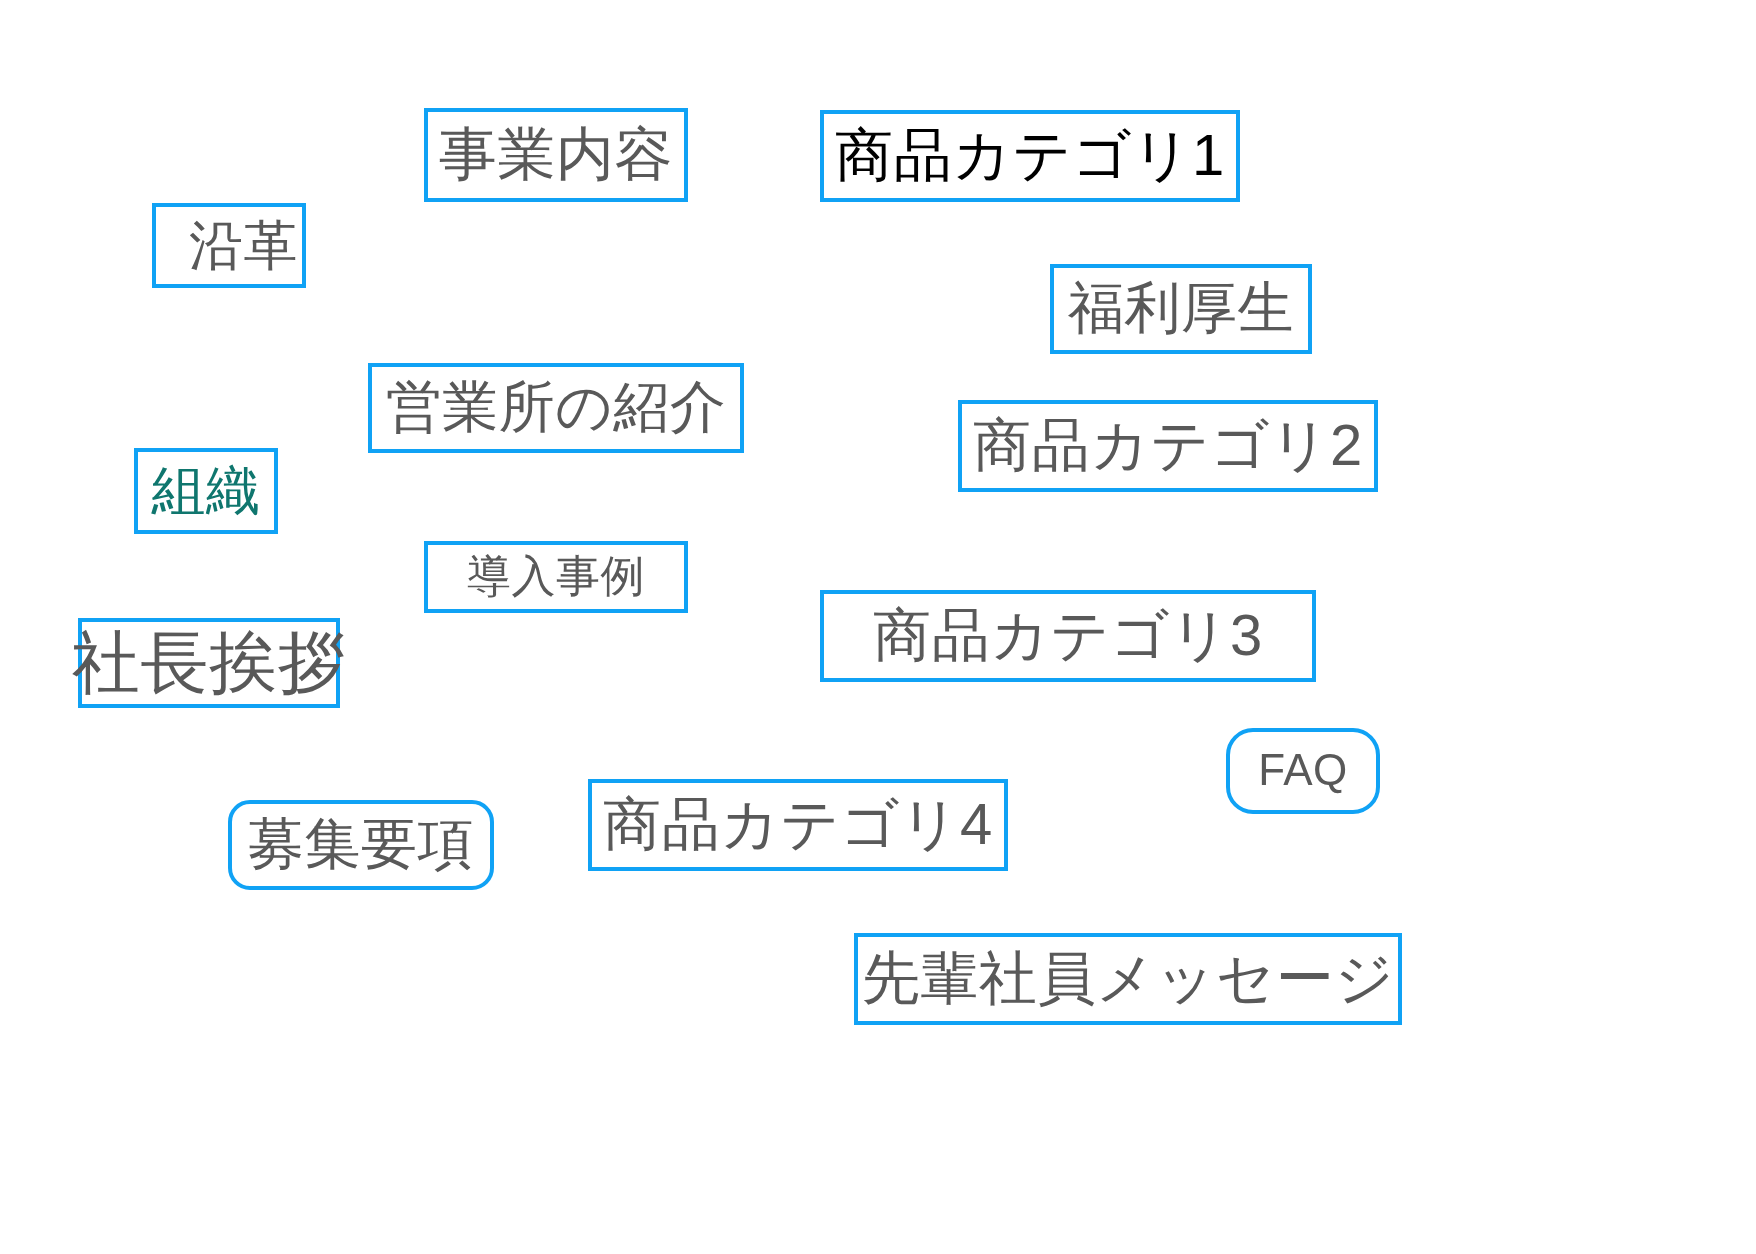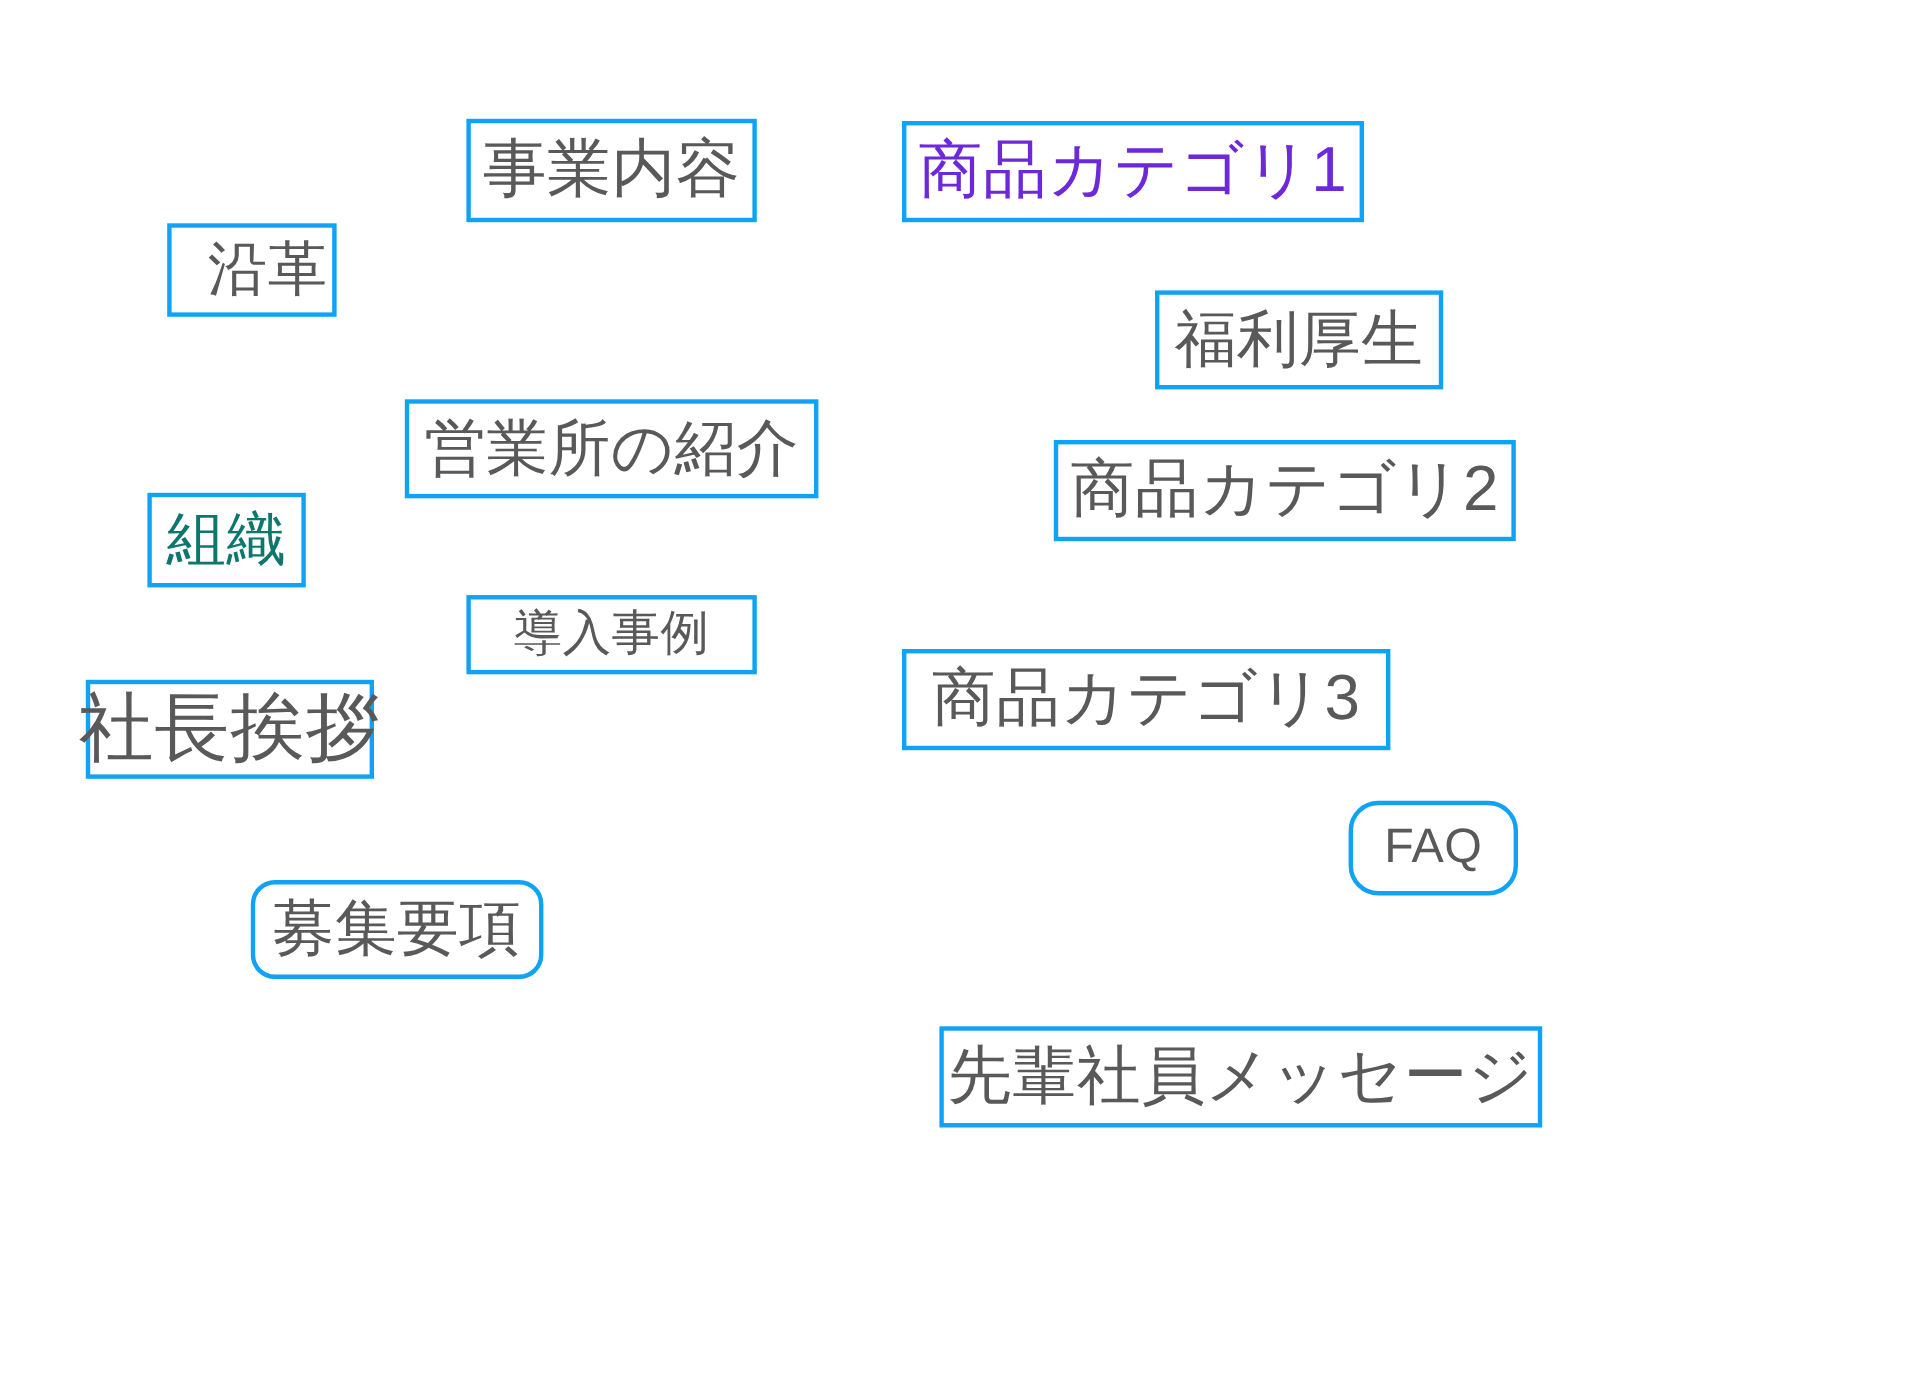--- a/index.html
+++ b/index.html
@@ -38,21 +38,21 @@
     transform: translateY(-1px);
   }
 </style>
 </head>
 <body>
 
 <div id="canvas" style="width: 1756px; height: 1254px; background: rgb(255, 255, 255);">
     <div class="node" style="left: 424px; top: 108px; width: 264px; height: 94px; border-color: rgb(16, 162, 245); color: rgb(89, 89, 89); font-size: 58px;">
       <span class="node-label">事業内容</span>
     </div>
-    <div class="node" style="left: 820px; top: 110px; width: 420px; height: 92px; border-color: rgb(16, 162, 245); color: #6d28d9; font-size: 58px;">
+    <div class="node" style="left: 820px; top: 110px; width: 420px; height: 92px; border-color: rgb(16, 162, 245); color: #000000; font-size: 58px;">
       <span class="node-label">商品カテゴリ1</span>
     </div>
     <div class="node" style="left: 152px; top: 203px; width: 154px; height: 85px; border-color: rgb(16, 162, 245); color: rgb(89, 89, 89); font-size: 54px; justify-content: flex-end;">
       <span class="node-label">沿革</span>
     </div>
     <div class="node" style="left: 1050px; top: 264px; width: 262px; height: 90px; border-color: rgb(16, 162, 245); color: rgb(89, 89, 89); font-size: 56px;">
       <span class="node-label">福利厚生</span>
     </div>
     <div class="node" style="left: 368px; top: 363px; width: 376px; height: 90px; border-color: rgb(16, 162, 245); color: rgb(89, 89, 89); font-size: 56px;">
       <span class="node-label">営業所の紹介</span>
@@ -62,25 +62,28 @@
     </div>
     <div class="node" style="left: 134px; top: 448px; width: 144px; height: 86px; border-color: rgb(16, 162, 245); color: #0f766e; font-size: 54px;">
       <span class="node-label">組織</span>
     </div>
     <div class="node" style="left: 424px; top: 541px; width: 264px; height: 72px; border-color: rgb(16, 162, 245); color: rgb(89, 89, 89); font-size: 44px;">
       <span class="node-label">導入事例</span>
     </div>
     <div class="node" style="left: 78px; top: 618px; width: 262px; height: 90px; border-color: rgb(16, 162, 245); color: rgb(89, 89, 89); font-size: 68px;">
       <span class="node-label">社長挨拶</span>
     </div>
-    <div class="node" style="left: 820px; top: 590px; width: 444px; height: 92px; border-color: rgb(16, 162, 245); color: rgb(89, 89, 89); font-size: 58px;">
+    <div class="node" style="left: 820px; top: 590px; width: 496px; height: 92px; border-color: rgb(16, 162, 245); color: rgb(89, 89, 89); font-size: 58px;">
       <span class="node-label">商品カテゴリ3</span>
     </div>
     <div class="node" style="left: 1226px; top: 728px; width: 154px; height: 86px; border-color: rgb(16, 162, 245); color: rgb(89, 89, 89); font-size: 44px; border-radius: 27px;">
       <span class="node-label">FAQ</span>
     </div>
     <div class="node" style="left: 228px; top: 800px; width: 266px; height: 90px; border-color: rgb(16, 162, 245); color: rgb(89, 89, 89); font-size: 56px; border-radius: 22px;">
       <span class="node-label">募集要項</span>
     </div>
+    <div class="node" style="left: 588px; top: 779px; width: 420px; height: 92px; border-color: rgb(16, 162, 245); color: rgb(89, 89, 89); font-size: 58px;">
+      <span class="node-label">商品カテゴリ4</span>
+    </div>
     <div class="node" style="left: 854px; top: 933px; width: 548px; height: 92px; border-color: rgb(16, 162, 245); color: rgb(89, 89, 89); font-size: 58px;">
       <span class="node-label">先輩社員メッセージ</span>
     </div>
   </div>
 
 </body></html>

